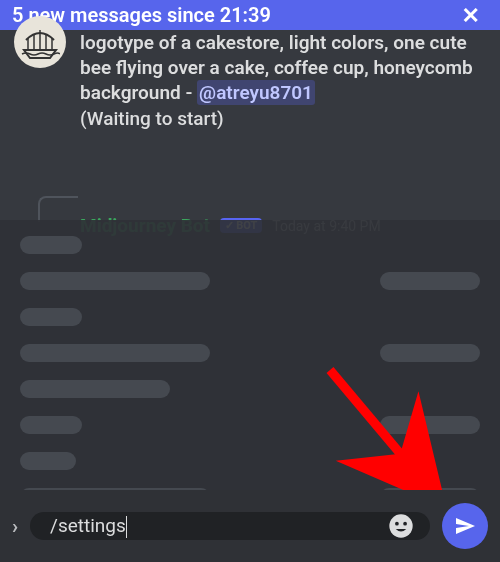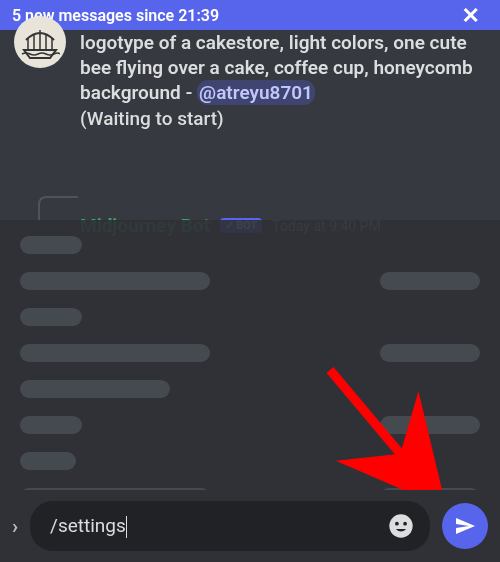--- a/index.html
+++ b/index.html
@@ -1,29 +1,29 @@
 <!DOCTYPE html>
 <html><head>
 <meta charset="utf-8">
 <style>
   html,body{margin:0;padding:0;width:500px;height:562px;background:#36393f;font-family:-apple-system,BlinkMacSystemFont,"Segoe UI",Roboto,Helvetica,Arial,sans-serif;overflow:hidden;color:#dcddde;}
   *{box-sizing:border-box;}
 
   
   .banner{position:absolute;top:0;left:0;right:0;height:30px;background:#5765ec;display:flex;align-items:center;padding:0 12px;}
-  .banner-text{color:#fff;font-size:16px;font-weight:600;flex:1;}
+  .banner-text{color:#fff;font-size:20px;font-weight:600;flex:1;}
   .banner-close{color:#fff;font-size:22px;font-weight:700;cursor:pointer;padding:0 8px;}
 
   
   .content{position:absolute;top:30px;left:0;right:0;bottom:0;}
 
   .msg1{position:absolute;top:0;left:0;right:0;padding:0 14px 0 80px;}
   .avatar1{position:absolute;left:14px;top:-14px;width:52px;height:52px;border-radius:50%;background:#e8e4da;display:flex;align-items:center;justify-content:center;}
   .msg1-text{font-size:19px;line-height:25px;color:#dcddde;font-weight:600;}
-  .mention{background:rgba(88,101,242,0.28);color:#c0c7ff;border-radius:11px;padding:1px 2px;}
+  .mention{background:rgba(88,101,242,0.28);color:#c0c7ff;border-radius:3px;padding:1px 2px;}
   .waiting{font-size:19px;color:#dcddde;font-weight:500;margin-top:2px;}
 
   .reply-connector{position:absolute;left:38px;top:166px;width:40px;height:26px;border-left:2px solid #4f545c;border-top:2px solid #4f545c;border-top-left-radius:8px;}
 
   .msg2{position:absolute;top:154px;left:80px;right:14px;display:flex;align-items:center;gap:8px;}
   .avatar2{width:26px;height:26px;border-radius:50%;background:#5865a0;flex:none;}
   .msg2-name{font-size:18px;font-weight:700;color:#fff;}
   .msg2-used{font-size:18px;color:#a3a6aa;}
   .msg2-cmd{font-size:18px;color:#00aff4;font-weight:500;}
 
@@ -35,21 +35,21 @@
   
   .overlay{position:absolute;top:190px;left:0;right:0;bottom:72px;background:rgba(47,49,54,0.92);padding:10px 0 0 0;overflow:hidden;}
   .skel-row{display:flex;align-items:center;justify-content:space-between;padding:6px 20px;margin-bottom:6px;}
   .skel-left{display:flex;flex-direction:column;gap:8px;}
   .skel-pill{background:#454950;border-radius:10px;height:18px;}
   .w60{width:62px}.w180{width:190px}.w140{width:150px}.w50{width:56px}.w90{width:100px}
 
   
   .composer{position:absolute;bottom:0;left:0;right:0;height:72px;background:#2f3136;display:flex;align-items:center;padding:0 12px;gap:12px;}
   .chevron{color:#b9bbbe;font-size:20px;flex:none;font-weight:700;}
-  .input-wrap{flex:1;height:50px;background:#202225;border-radius:23px;display:flex;align-items:center;padding:0 14px 0 20px;}
+  .input-wrap{flex:1;height:28px;background:#202225;border-radius:23px;display:flex;align-items:center;padding:0 14px 0 20px;}
   .input{flex:1;background:transparent;border:0;outline:0;color:#dcddde;font-size:19px;font-family:inherit;}
   .input-cursor{display:inline-block;width:1px;height:22px;background:#dcddde;vertical-align:middle;animation:blink 1s steps(1) infinite;}
   @keyframes blink{50%{opacity:0}}
   .emoji-btn{width:30px;height:30px;color:#dcddde;display:flex;align-items:center;justify-content:center;}
   .send-btn{width:46px;height:46px;border-radius:50%;background:#5765ec;display:flex;align-items:center;justify-content:center;flex:none;cursor:pointer;}
   .send-btn svg{fill:#fff;}
 
   
   .arrow-svg{position:absolute;pointer-events:none;}
 </style>

